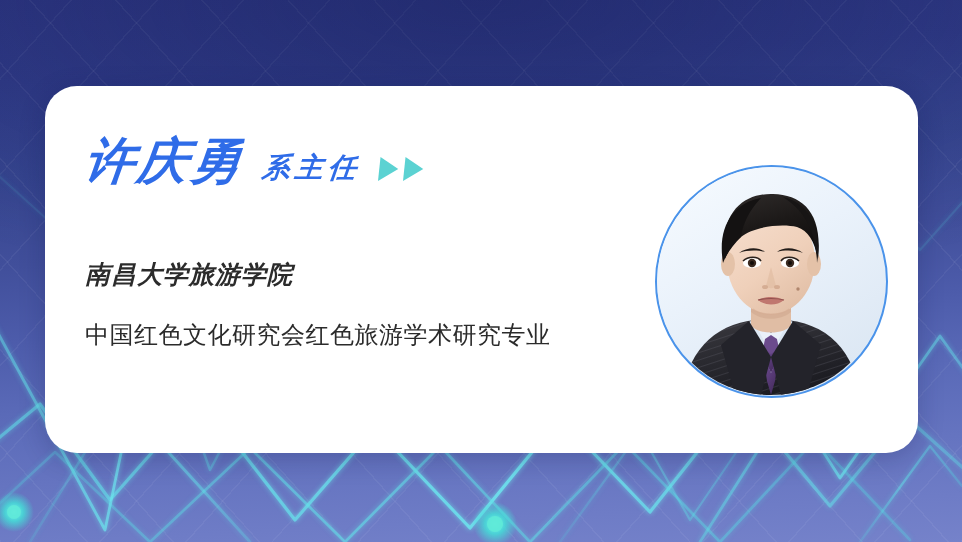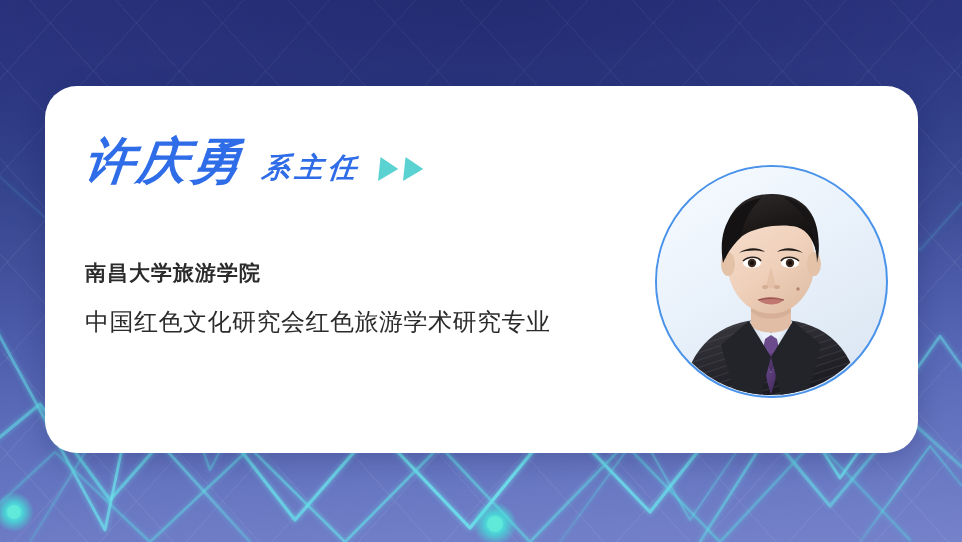--- a/index.html
+++ b/index.html
@@ -118,28 +118,29 @@
 
   
   .affil {
     position: absolute;
     left: 40px;
     top: 175px;
     width: 600px;
   }
   .affil-org {
     font-family: "DejaVu Sans", "Liberation Sans", sans-serif;
-    font-size: 21px;
+    font-size: 25px;
     font-weight: 700;
     color: #2b2b2b;
     letter-spacing: 1px;
     line-height: 1.15;
+    font-style: italic;
   }
   .affil-lines {
-    margin-top: 18px;
+    margin-top: 26px;
   }
   .affil-line {
     font-family: "DejaVu Sans", "Liberation Sans", sans-serif;
     font-size: 24px;
     font-weight: 400;
     color: #2b2b2b;
     letter-spacing: 0.5px;
     line-height: 1.62;
     white-space: nowrap;
   }

